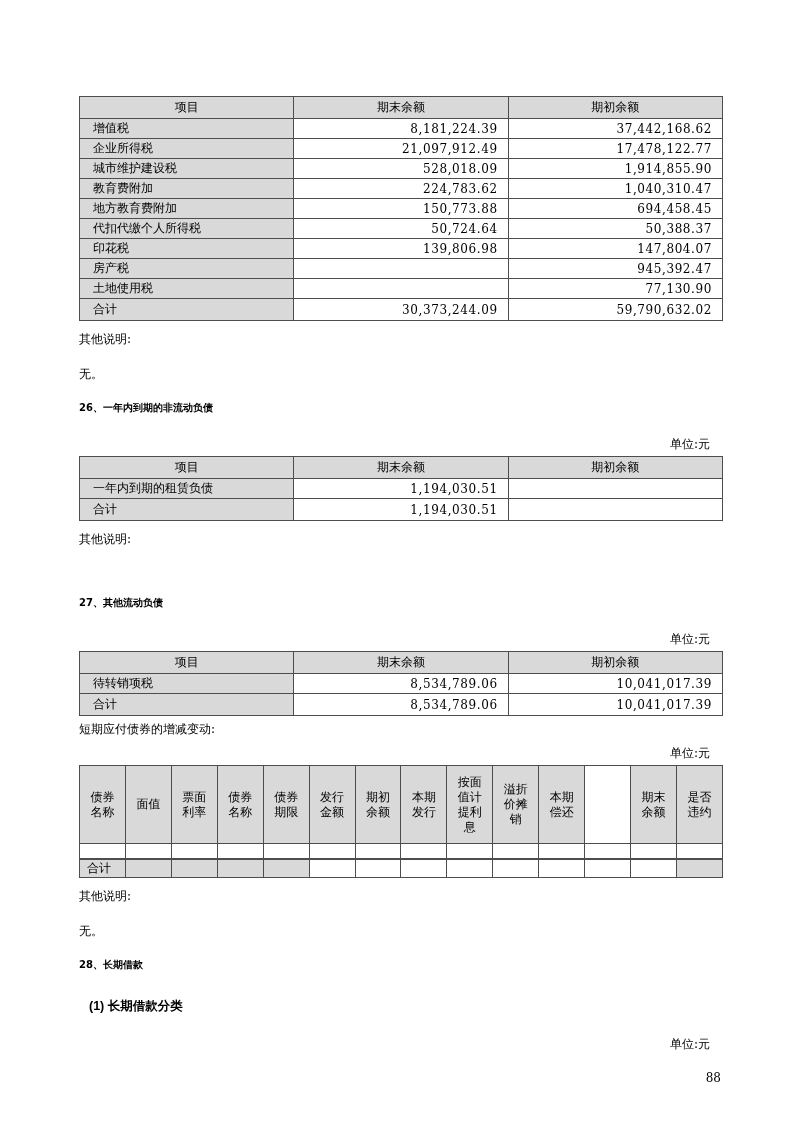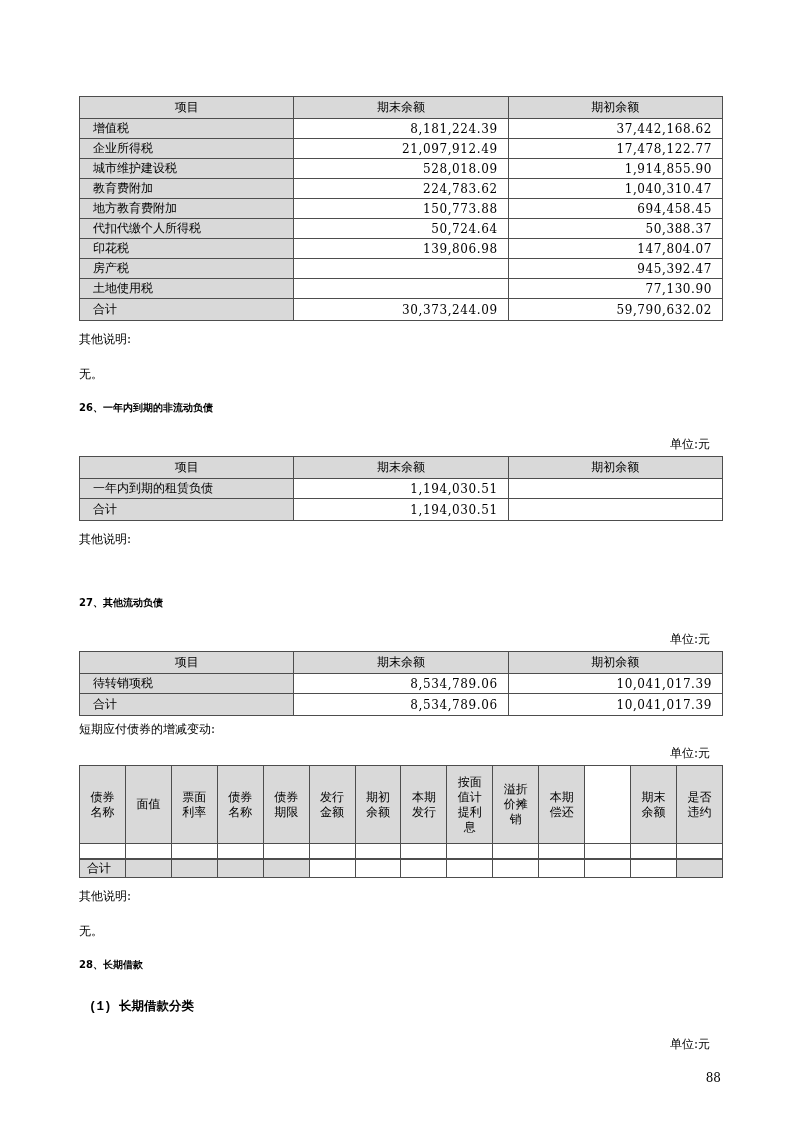--- a/index.html
+++ b/index.html
@@ -26,21 +26,21 @@
   .bond th { background: #d9d9d9; text-align: center; height: 78px; padding: 2px 5px; line-height: 15px; vertical-align: middle; }
   .bond th.nofill { background: #ffffff; }
   .bond td { height: 15px; padding: 0 3px; background: #ffffff; }
   .bond tr.total td { height: 18px; border-top: 2px solid #4d4d4d; }
   .bond tr.total td.gray { background: #d9d9d9; }
   .bond tr.total td.label { text-align: left; padding-left: 7px; }
 
   .note { margin: 10px 0 0 0; line-height: 16px; }
   .none-line { margin-top: 19px; }
   .h1 { font-weight: bold; font-size: 10px; margin-top: 19px; font-family: "DejaVu Sans", "Liberation Sans", sans-serif; }
-  .h2 { font-weight: bold; font-size: 12.5px; margin-top: 26px; padding-left: 10px; font-family: Liberation Mono, monospace; }
+  .h2 { font-weight: bold; font-size: 12.5px; margin-top: 26px; padding-left: 10px; font-family: Liberation Sans, sans-serif; }
   .unit { text-align: right; padding-right: 13px; margin-top: 21px; margin-bottom: 4px; line-height: 16px; }
   .page-num { text-align: right; margin-top: 19px; padding-right: 2px; }
 
   .mt-tblA { margin-top: 0; }
   .gap-h27 { margin-top: 49px; }
   .tight { margin-top: 5px; margin-bottom: 8px; }
   .unit-tight { margin-top: 6px; }
 </style>
 </head>
 <body>

